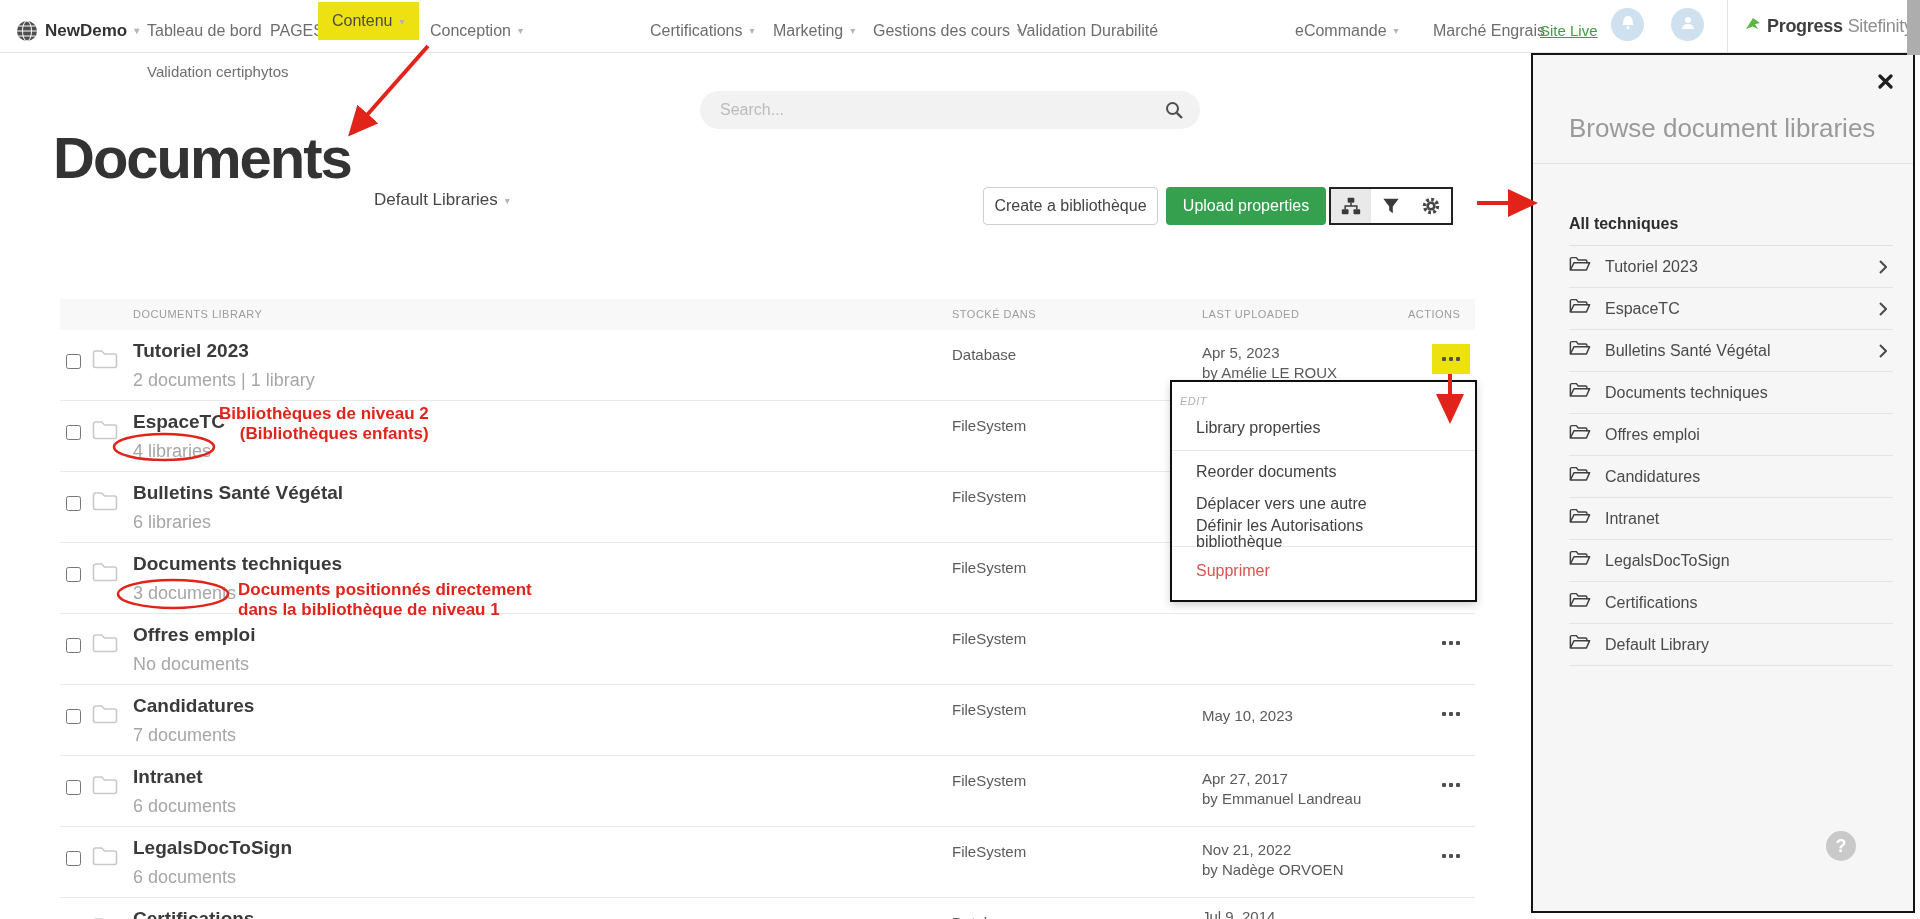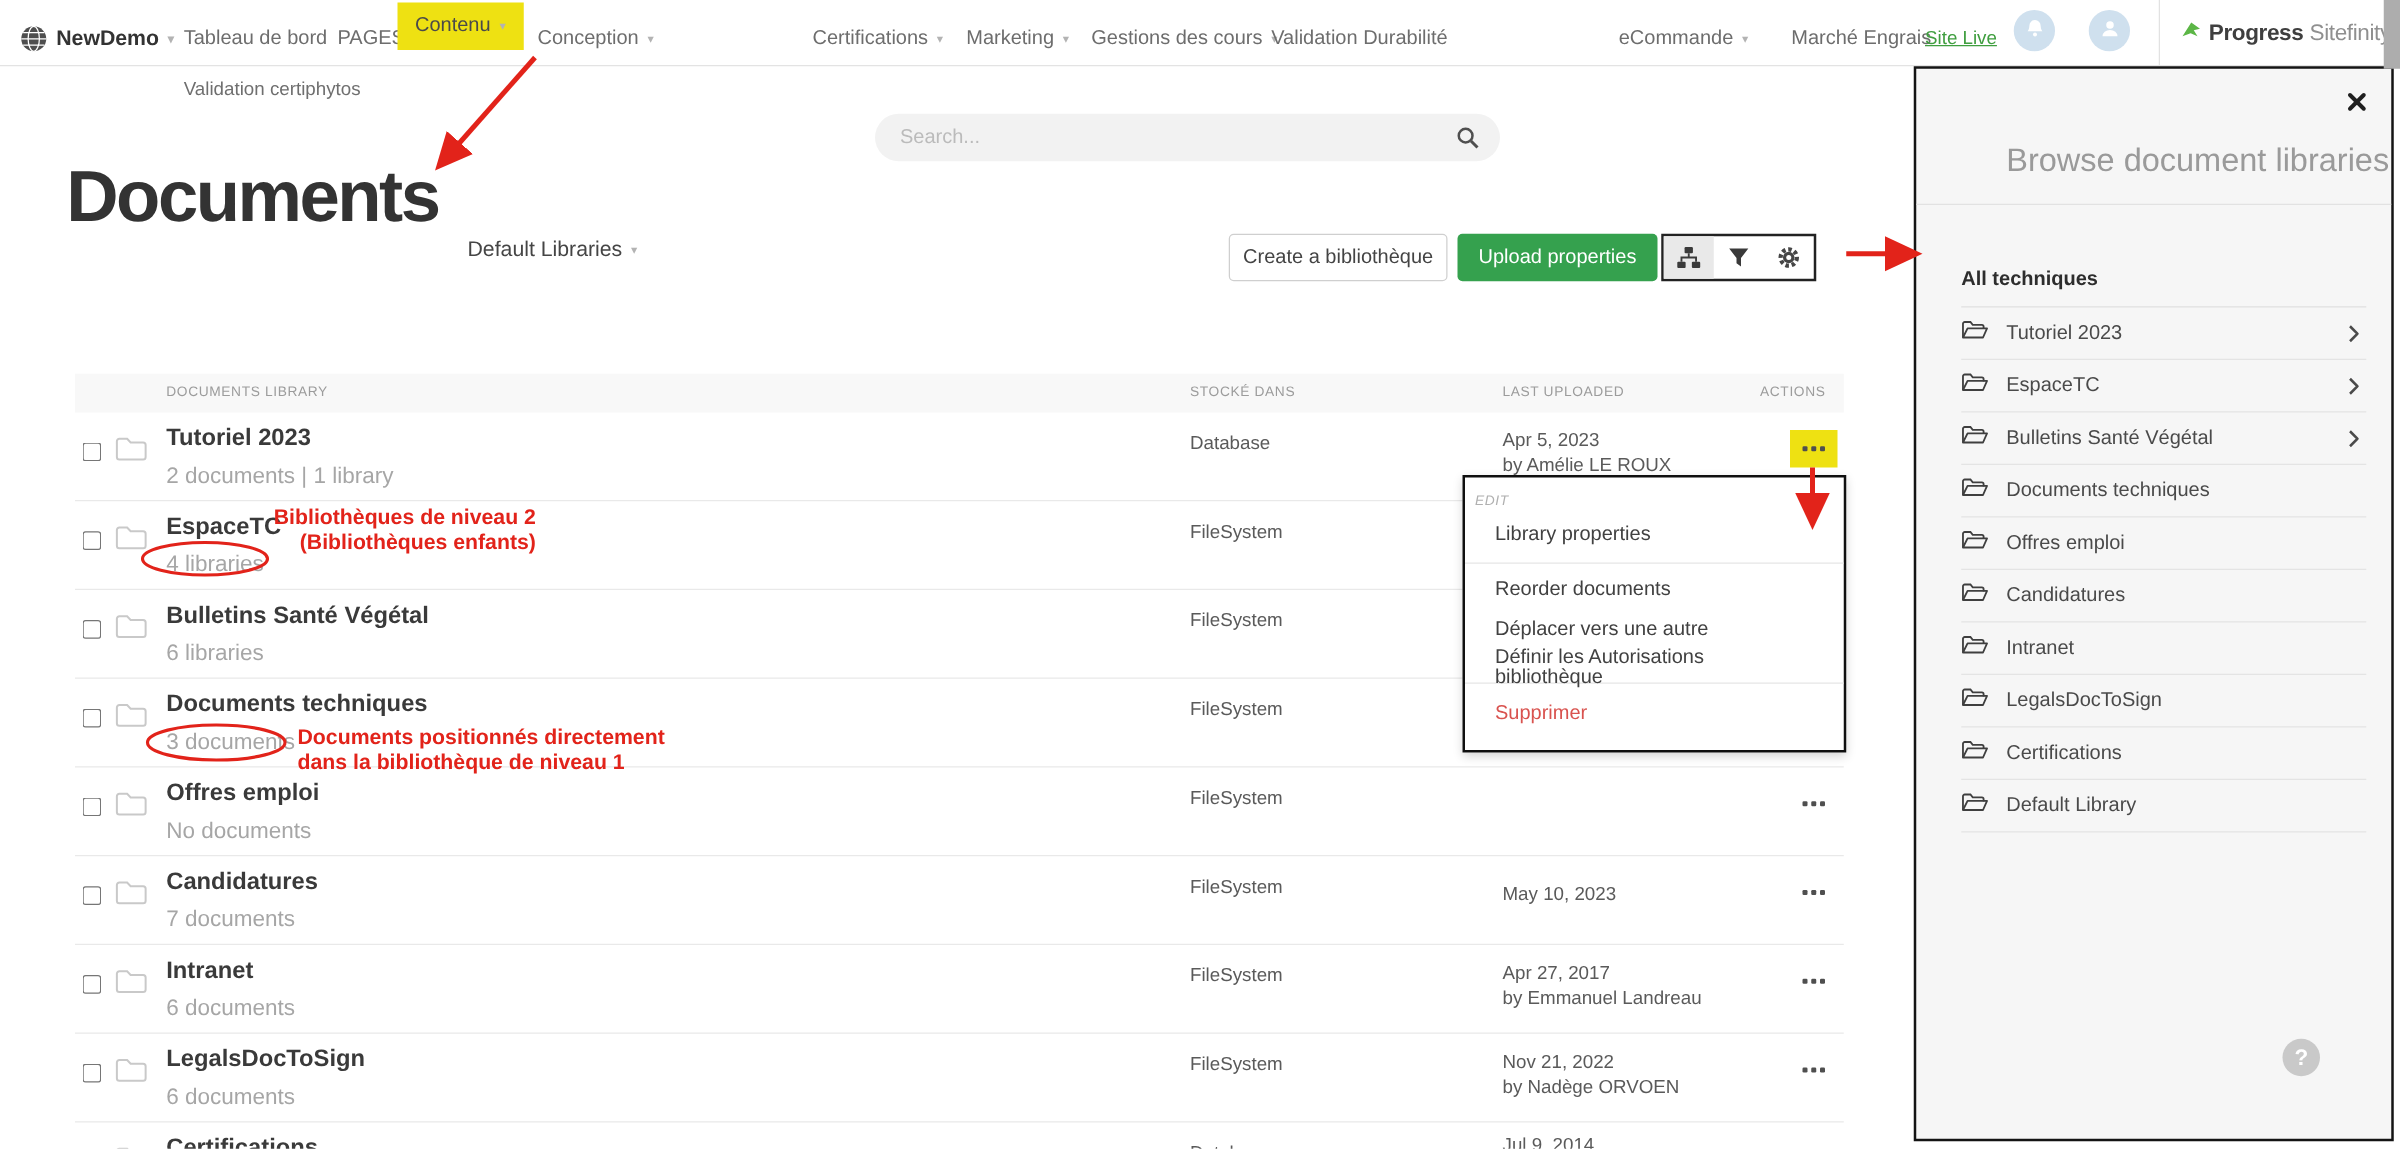--- a/index.html
+++ b/index.html
@@ -81,21 +81,21 @@
   .cm-item { padding:0 24px; height:30px; line-height:30px; font-size:16px; color:#414141;
     cursor:pointer; }
   .cm-sep { border:none; border-top:1px solid #e6e6e6; margin:7px 0; }
   .cm-danger { color:#d9534f; height:34px; line-height:34px; }
 
   
   .panel { position:absolute; left:1531px; top:53px; width:384px; height:860px;
     background:#f6f6f6; border:2px solid #141414; z-index:40; }
   .panel-close { position:absolute; right:18px; top:18px; width:20px; height:20px; border:none;
     background:transparent; cursor:pointer; }
-  .panel-title { position:absolute; left:36px; top:58px; font-size:26px; color:#9a9a9a;margin-left:36px; }
+  .panel-title { position:absolute; left:36px; top:58px; font-size:26px; color:#9a9a9a; }
   .panel-div1 { position:absolute; left:0; top:108px; width:100%; border-top:1px solid #e2e2e2; }
   .panel-all { position:absolute; left:36px; top:160px; font-size:16px; font-weight:bold; color:#2d2d2d; }
   .panel-list { position:absolute; left:36px; top:190px; width:324px; border-top:1px solid #e0e0e0; }
   .p-item { position:relative; height:42px; border-bottom:1px solid #e4e4e4; display:flex;
     align-items:center; gap:14px; font-size:16px; color:#4a4a4a; cursor:pointer; }
   .p-item .chev { position:absolute; right:6px; top:14px; }
   .help-circle { position:absolute; left:293px; top:776px; width:30px; height:30px;
     border-radius:50%; background:#c9c9c9; color:#fff; font-size:18px; font-weight:bold;
     display:flex; align-items:center; justify-content:center; cursor:pointer; }
 

